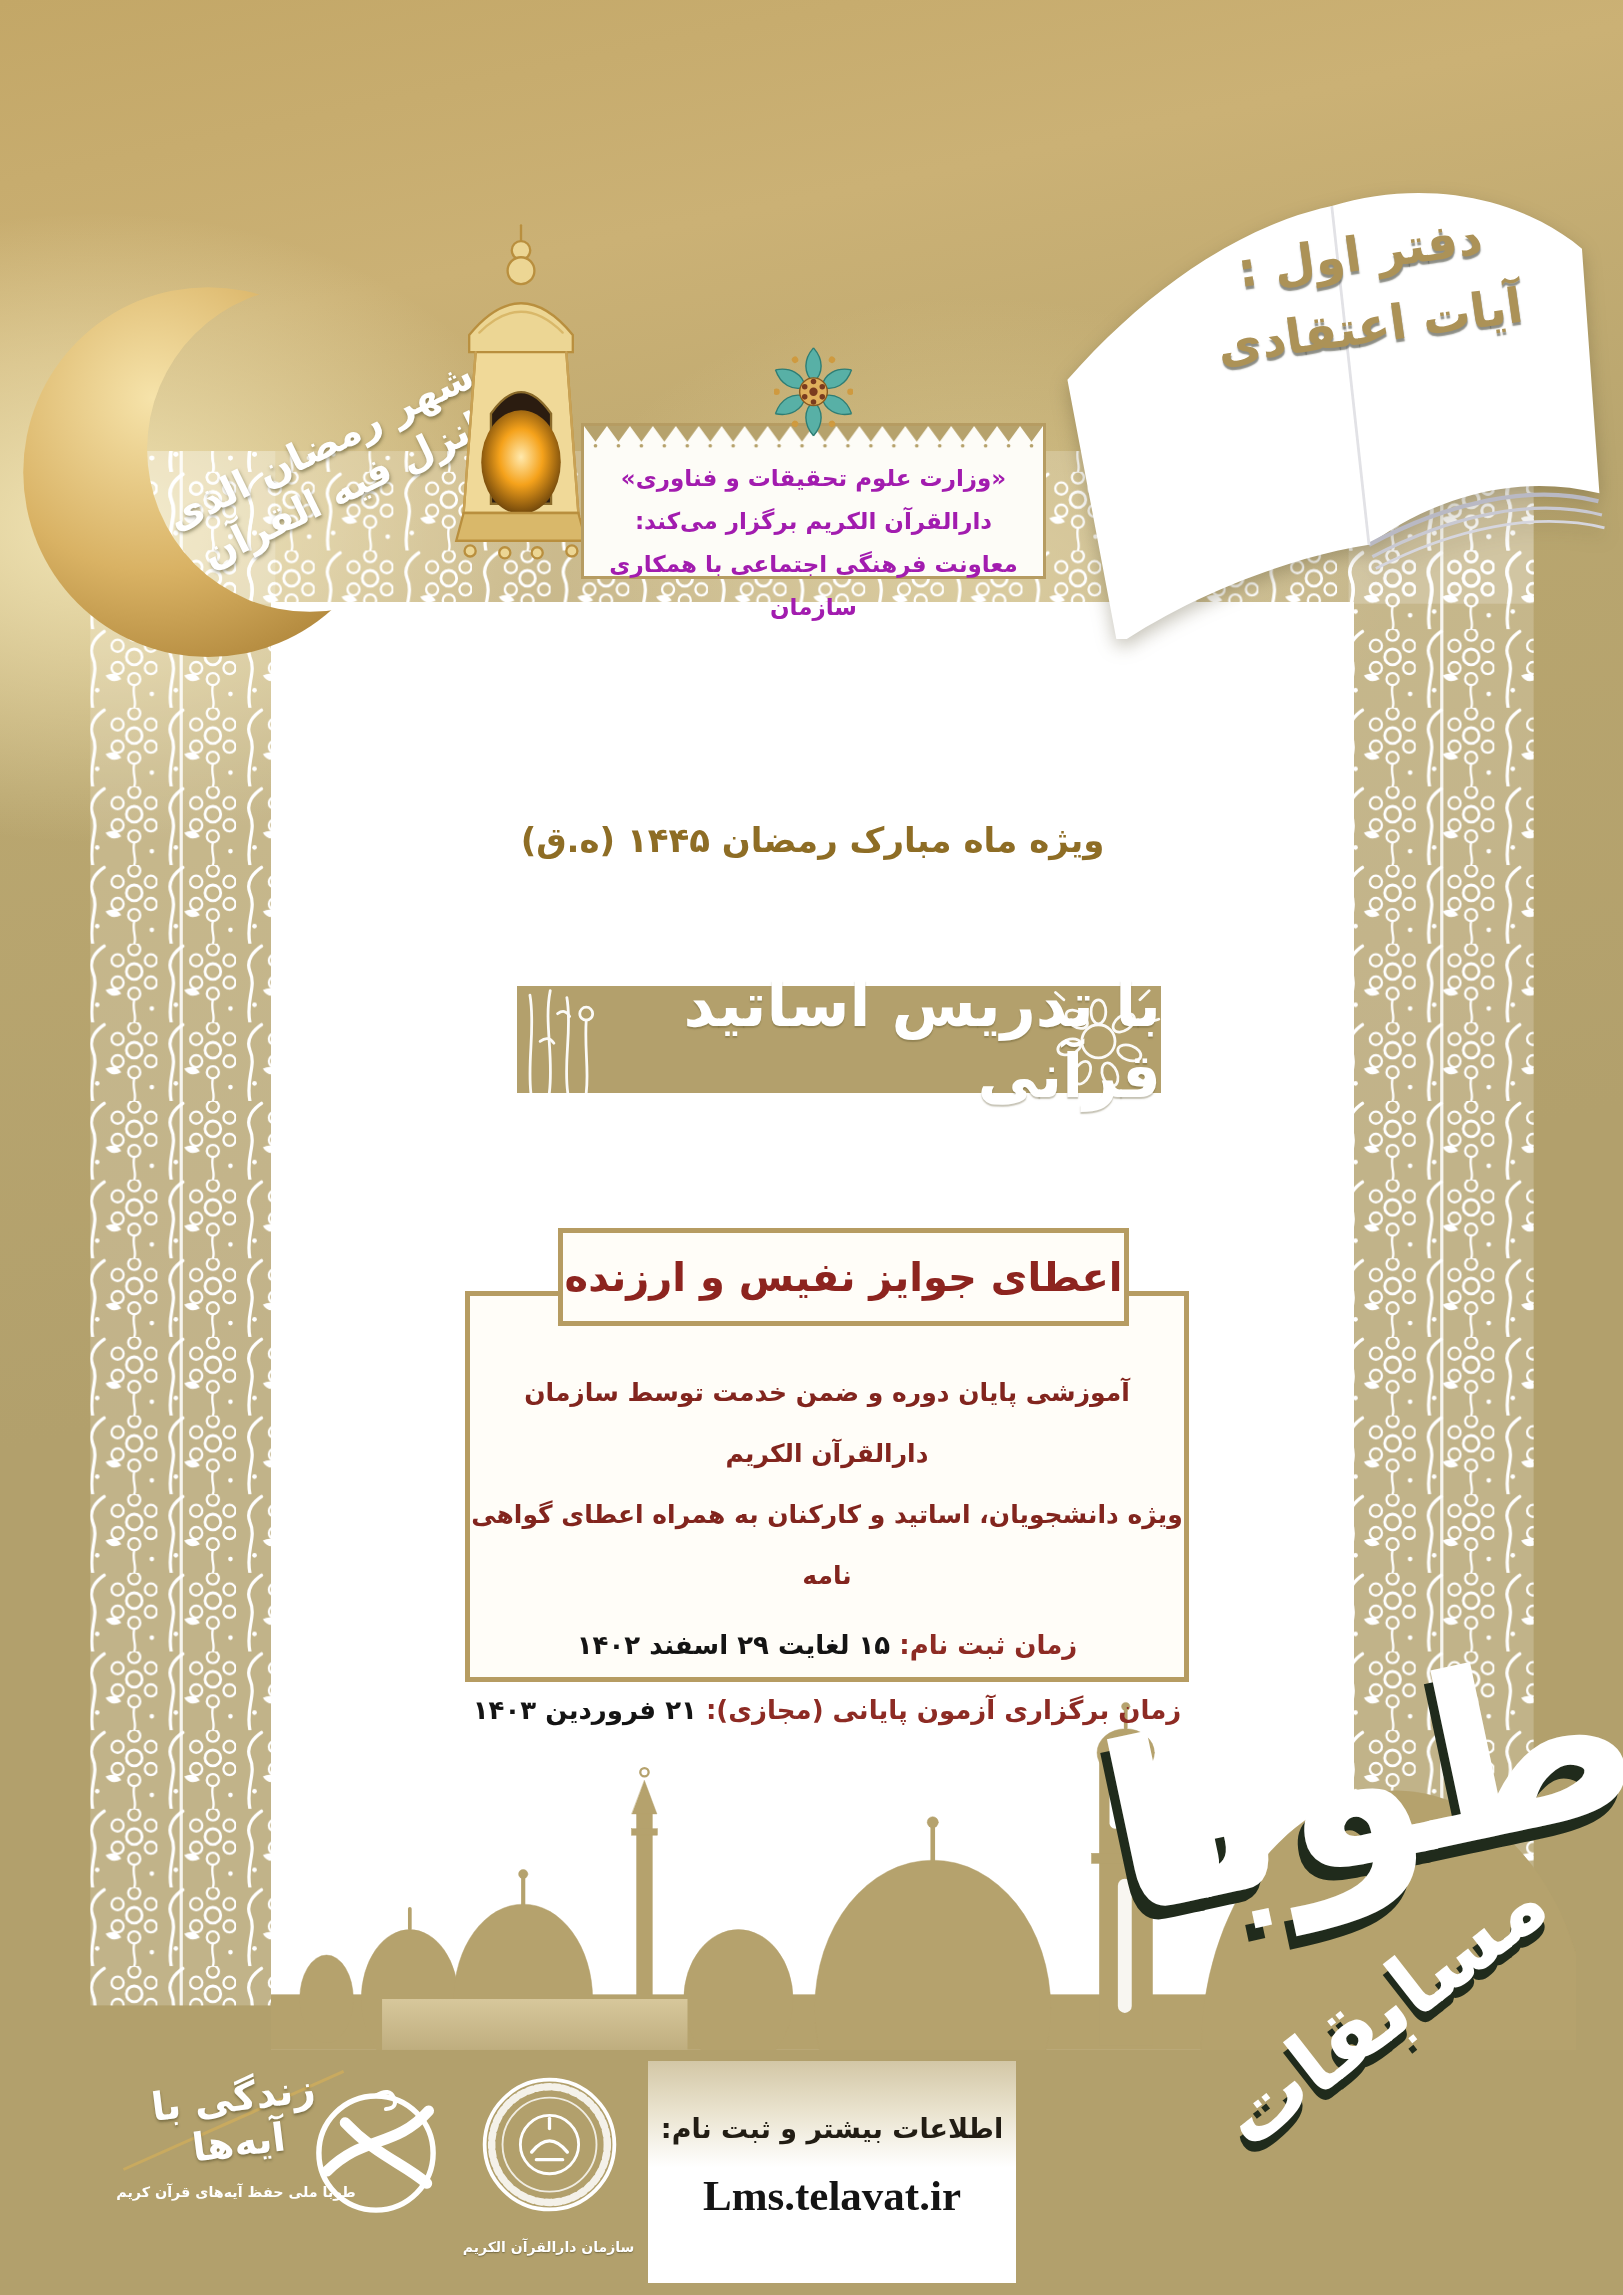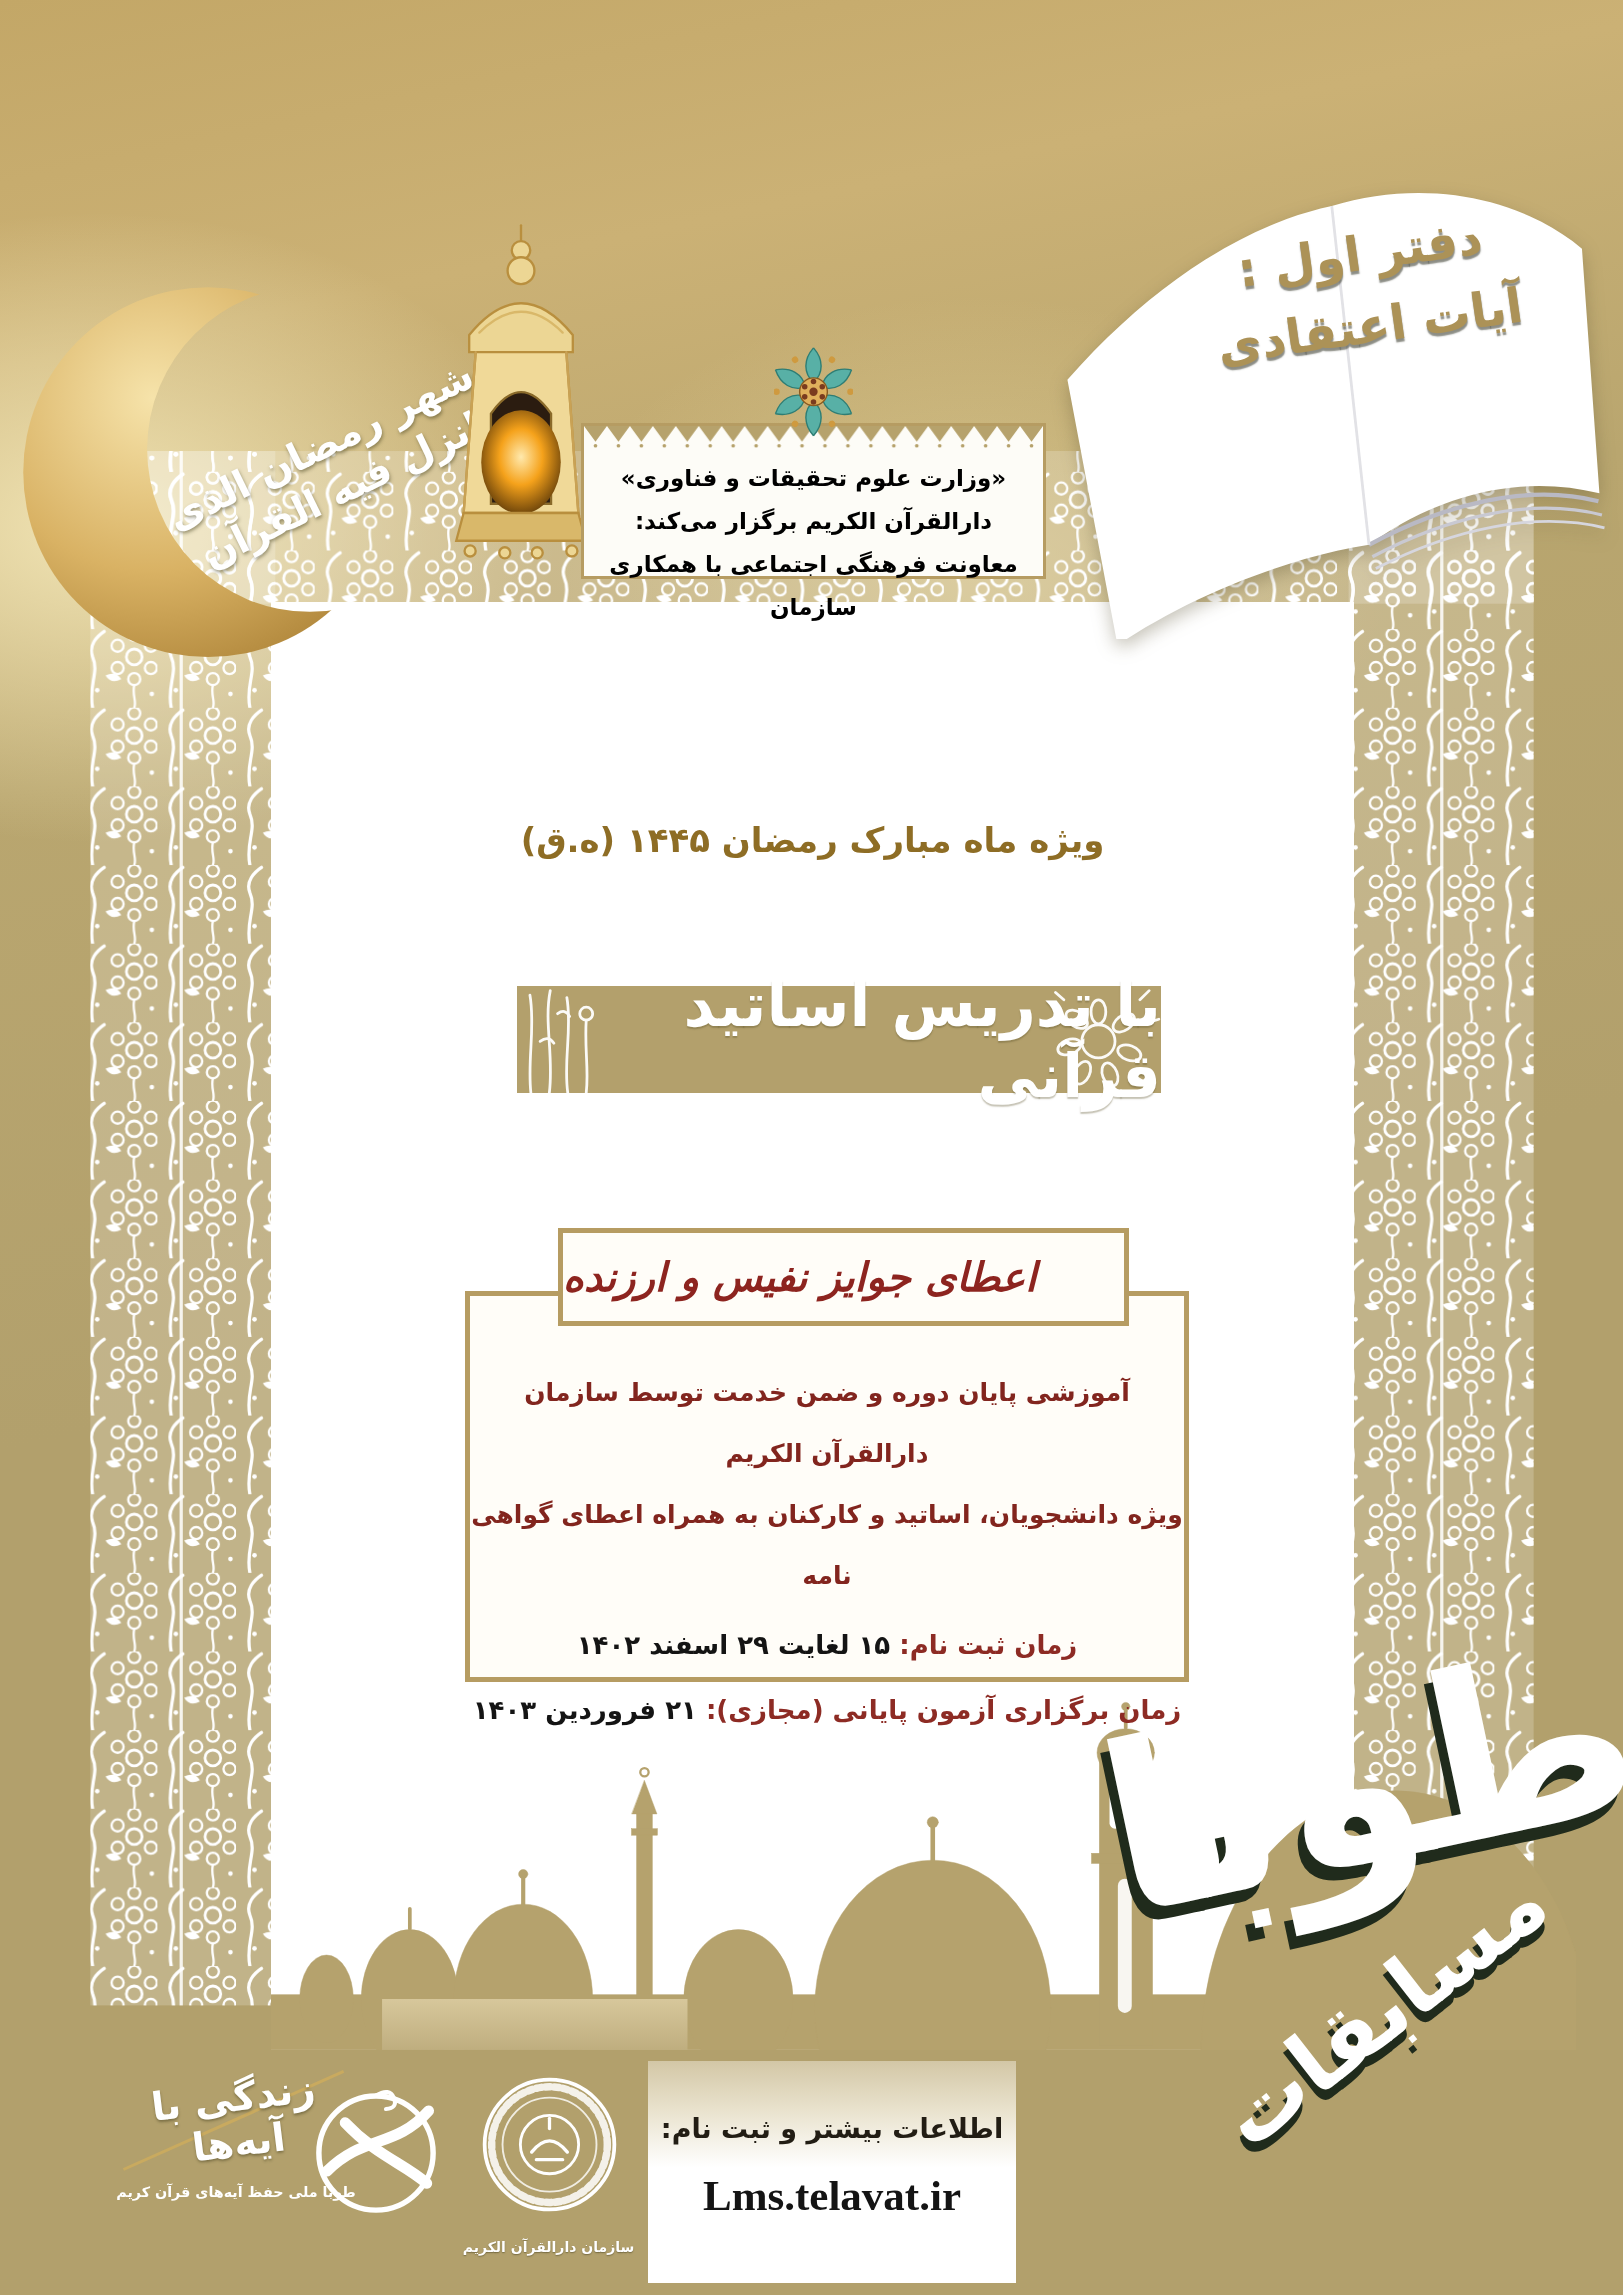--- a/index.html
+++ b/index.html
@@ -13,42 +13,42 @@
   }
   
   .frame-layer{position:absolute;left:0;top:0;z-index:1;}
   
   .panel{position:absolute;left:271px;top:602px;width:1083px;height:1448px;background:#ffffff;z-index:2;}
   .skyline{position:absolute;left:271px;top:1675px;z-index:2;}
   
   .org-box{position:absolute;left:581px;top:423px;width:465px;height:156px;background:#fdfcf7;
            border:3.2px solid #b69c62;box-sizing:border-box;text-align:center;z-index:4;}
   .org-zigzag{position:absolute;top:0;left:0;width:100%;height:23px;}
-  .org-text{margin-top:30.5px;font-weight:bold;font-size:23px;line-height:43px;color:#000000;}
+  .org-text{margin-top:30.5px;font-weight:bold;font-size:23px;line-height:43px;color:#a21caf;}
   .org-emblem{position:absolute;left:774px;top:340px;width:79px;height:104px;z-index:5;}
   
   .book{position:absolute;left:1050px;top:162px;width:573px;height:477px;z-index:4;}
   .book svg{filter:drop-shadow(0 7.4px 9.3px rgba(90,80,50,.35));}
   .book-text{position:absolute;left:1166px;top:217px;width:398px;transform:rotate(-8deg);
              text-align:center;font-weight:bold;color:#ac9257;font-size:48px;line-height:73px;
              text-shadow:0 3.2px 1.4px rgba(45,48,32,.55);z-index:5;}
   
   .title{position:absolute;left:271px;top:612px;width:1083px;text-align:center;font-weight:bold;
          font-size:69px;line-height:101px;color:#191919;z-index:3;}
   .subtitle{position:absolute;left:271px;top:820px;width:1083px;text-align:center;font-weight:bold;
             font-size:34px;color:#8e6d25;z-index:3;}
   
   .banner{position:absolute;left:517px;top:986px;width:644px;height:107px;background:#b3a06c;z-index:3;}
   .banner-text{position:absolute;inset:0;display:flex;align-items:center;justify-content:center;
                color:#ffffff;font-weight:bold;font-size:61px;text-shadow:0 1.9px 1.4px rgba(90,80,40,.35);}
   .banner-doodle{position:absolute;top:0;height:107px;}
   
   .prizes-box{position:absolute;left:558px;top:1228px;width:571px;height:98px;background:#fffdf8;
               border:5.1px solid #b69c62;box-sizing:border-box;display:flex;align-items:center;
-              justify-content:flex-end;z-index:4;font-style:italic;}
+              justify-content:center;z-index:4;}
   .prizes-title{color:#8d241f;font-weight:bold;font-size:40px;}
   .info-box{position:absolute;left:465px;top:1291px;width:724px;height:391px;background:#fffdf8;
             border:5.1px solid #b69c62;box-sizing:border-box;text-align:center;z-index:3;}
   .audience{margin-top:66px;font-weight:bold;font-size:25px;line-height:61px;color:#82251e;}
   .schedule{margin-top:6.5px;font-weight:bold;font-size:26px;line-height:65px;}
   .schedule .lbl{color:#8d2b24;}
   .schedule .val{color:#141414;}
   
   .crescent-wrap{position:absolute;left:14px;top:167px;width:453px;height:615px;z-index:4;}
   .crescent-callig{position:absolute;left:139px;top:252px;width:356px;transform:rotate(-26deg);

